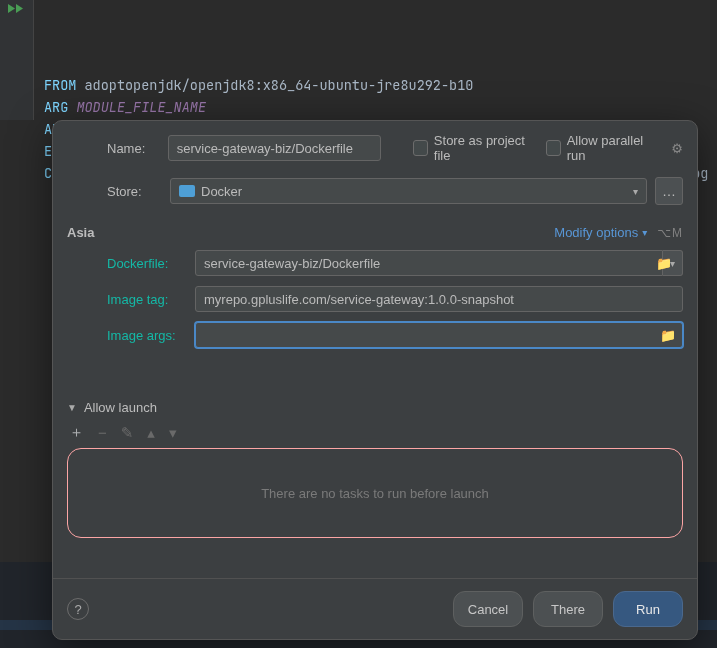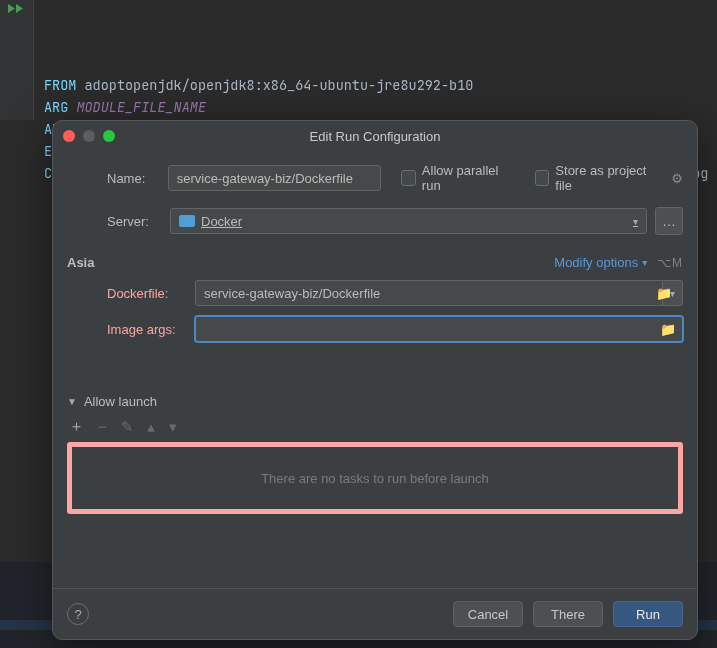--- a/index.html
+++ b/index.html
@@ -72,41 +72,41 @@
   .titlecentered { position: absolute; left:0; right:0; text-align:center; color:#c9c9c9; font-size:13px; }
 
   .body {
     padding: 12px 14px 0 14px;
     flex: 1;
     display: flex;
     flex-direction: column;
   }
   .row { display: flex; align-items: center; margin-bottom: 14px; gap:10px;margin-left:40px; }
   .lbl { width: 55px; color:#bbb; }
-  .lbl2 { width: 78px; color:#fca5a5; }
+  .lbl2 { width: 78px; color:#14b8a6; }
   .input, .combo {
     background: #45494a;
     border: 1px solid #646464;
     border-radius: 3px;
     height: 26px;
     color: #bbb;
     padding: 0 8px;
     font-size: 13px;
     display: flex;
     align-items: center;
   }
   .input.focused { border-color:#4a88c7; box-shadow:0 0 0 1px #4a88c7; }
   .combo { justify-content: space-between; }
   .combo .chev { color:#aaa; font-size:10px; }
   .chk { display:flex; align-items:center; gap:6px; color:#bbb; font-size:13px; }
   .chkbox { width:16px; height:16px; border:1px solid #6c6c6c; border-radius:3px; background:#43494a; }
   .gearic { color:#888; }
 
   .serverrow { display:flex; align-items:center; gap:8px; }
-  .serverrow .combo { flex:1;text-decoration:underline; }
+  .serverrow .combo { flex:1; }
   .sqbtn { width:28px; height:28px; border:1px solid #646464; border-radius:3px; background:#4c5052; color:#bbb; display:flex;align-items:center;justify-content:center; font-size:14px; }
 
   .section-hdr { display:flex; justify-content:space-between; align-items:center; margin:6px 0 10px; }
   .section-title { font-weight:600; color:#bdbdbd; }
   .modopts { display:flex; align-items:center; gap:10px; }
   .modlink { color:#5896d6; font-size:13px; display:flex; align-items:center; gap:4px;justify-content:center; }
   .shortcut { color:#808080; font-size:12px; letter-spacing:1px; }
 
   .formgrid .row { margin-bottom:10px; }
   .fieldwrap { position:relative; flex:1; display:flex; }
@@ -115,33 +115,33 @@
   .dropbtn { width:20px; border:1px solid #646464; border-left:none; border-radius:0 3px 3px 0; background:#4c5052; display:flex;align-items:center;justify-content:center;color:#aaa;font-size:10px;}
   .fieldwrap .input.withdrop { border-radius:3px 0 0 3px; }
 
   .before-section { margin-top:42px; }
   .before-hdr { display:flex; align-items:center; gap:7px; color:#bdbdbd; font-size:13px; margin-bottom:8px;}
   .tri { font-size:10px; color:#aaa; }
   .toolbar { display:flex; gap:14px; padding:0 2px 4px; align-items:center;}
   .tb { color:#aeb0b2; font-size:15px; }
   .tb.dim { color:#6a6a6a; }
   .droparea {
-    border:5px solid #fca5a5; border-radius:3px; height:72px;
+    border:1px solid #fca5a5; border-radius:14px; height:90px;
     display:flex; align-items:center; justify-content:center;
     color:#7a7a7a; font-size:13px; margin-top:2px;
   }
 
   .footer {
     border-top:1px solid #515151;
     padding:12px 14px;
     display:flex; align-items:center;
   }
   .help { width:22px;height:22px;border-radius:50%;border:1px solid #6c6c6c; color:#aaa; display:flex;align-items:center;justify-content:center; font-size:13px;}
   .btns { margin-left:auto; display:flex; gap:10px; }
-  .btn { min-width:70px; height:26px; border-radius:4px; display:flex; align-items:center; justify-content:center; font-size:13px; cursor:pointer; }
+  .btn { min-width:70px; height:36px; border-radius:12px; display:flex; align-items:center; justify-content:center; font-size:13px; cursor:pointer; }
   .btn.secondary { background:#4c5052; border:1px solid #5e6060; color:#c7c7c7; }
   .btn.primary { background:#365880; border:1px solid #4a688d; color:#e8e8e8; }
 
   .dockerico { width:16px;height:12px; display:inline-block; position:relative; margin-right:6px;}
   .dockerico::before{content:"";position:absolute;inset:0;background:#4e9fd6;border-radius:2px;}
   .bottom-dark { position:absolute; left:0; right:0; top:562px; height:86px; background:#21252b; }
   .bottom-strip { position:absolute; left:0; right:0; top:620px; height:10px; background:#2d5177; opacity:.35;}
 </style>
 </head>
 <body>
@@ -153,49 +153,41 @@
   <div class="gutter">
     <svg width="18" height="14" viewBox="0 0 18 14">
       <polygon points="0,0 7,4.5 0,9" fill="#499c54"></polygon>
       <polygon points="8,0 15,4.5 8,9" fill="#499c54"></polygon>
     </svg>
   </div>
   <div class="codelines" id="codelines"><span class="cl"><span class="kw2">FROM</span><span class="plain"> adoptopenjdk</span><span class="slash">/</span><span class="plain">openjdk8:x86_64-ubuntu-jre8u292-b10</span></span><span class="cl"><span class="kw2">ARG</span><span class="var"> MODULE_FILE_NAME</span></span><span class="cl"><span class="kw2">ADD</span><span class="plain"> target</span><span class="slash">/</span><span class="plain">${</span><span class="var">MODULE_FILE_NAME</span><span class="plain">}.tar.gz </span><span class="slash">/</span><span class="plain">opt</span><span class="slash">/</span></span><span class="cl"><span class="kw2">ENV</span><span class="var"> TZ</span><span class="plain">=Asia</span><span class="slash">/</span><span class="plain">Shanghai </span><span class="var">MODULE_FILE_NAME</span><span class="plain">=${</span><span class="var">MODULE_FILE_NAME</span><span class="plain">}</span></span><span class="cl"><span class="kw2">CMD</span><span class="plain"> cd </span><span class="slash">/</span><span class="plain">opt</span><span class="slash">/</span><span class="plain">${</span><span class="var">MODULE_FILE_NAME</span><span class="plain">} </span><span class="kw">&amp;&amp;</span><span class="plain"> .</span><span class="slash">/</span><span class="plain">bin</span><span class="slash">/</span><span class="plain">app restart </span><span class="kw">&amp;&amp;</span><span class="plain"> tail -f .</span><span class="slash">/</span><span class="plain">logs</span><span class="slash">/</span><span class="plain">console.log</span></span></div>
 </div>
 
 <div class="dialog">
-  <div class="titlebar">
-    <div class="traffic">
-      <div class="dot red"></div>
-      <div class="dot yel"></div>
-      <div class="dot grn"></div>
-    </div>
-    <div class="titlecentered">Edit Run Configuration</div>
-  </div>
 
   <div class="body">
     <div class="row">
       <div class="lbl">Name:</div>
       <div class="input" style="width:230px">
         <span>service-gateway-biz/Dockerfile</span>
       </div>
       <div style="flex:1"></div>
+      <label class="chk" style="margin-left:12px">
+        <span class="chkbox"></span>
+        <span>Store as project file</span>
+      </label>
       <label class="chk">
         <span class="chkbox"></span>
         <span>Allow parallel run</span>
       </label>
-      <label class="chk" style="margin-left:12px">
-        <span class="chkbox"></span>
-        <span>Store as project file</span>
-      </label>
       <span class="gearic" style="margin-left:4px">⚙</span>
     </div>
 
     <div class="row serverrow">
-      <div class="lbl">Server:</div>
+      <div class="lbl">Store:</div>
       <div class="combo" style="flex:1">
         <span style="display:flex;align-items:center">
           <span class="dockerico"></span>
           <span>Docker</span>
         </span>
         <span class="chev">▾</span>
       </div>
       <div class="sqbtn">
         <span>…</span>
       </div>
@@ -217,20 +209,28 @@
         <div class="lbl2">Dockerfile:</div>
         <div class="fieldwrap">
           <div class="input withdrop">
             <span>service-gateway-biz/Dockerfile</span>
             <span class="inico" style="right:10px">📁</span>
           </div>
           <div class="dropbtn">▾</div>
         </div>
       </div>
       <div class="row">
+        <div class="lbl2">Image tag:</div>
+        <div class="fieldwrap">
+          <div class="input">
+            <span>myrepo.gpluslife.com/service-gateway:1.0.0-snapshot</span>
+          </div>
+        </div>
+      </div>
+      <div class="row">
         <div class="lbl2">Image args:</div>
         <div class="fieldwrap">
           <div class="input focused">
             <span class="inico">📁</span>
           </div>
         </div>
       </div>
     </div>
 
     <div class="before-section">

